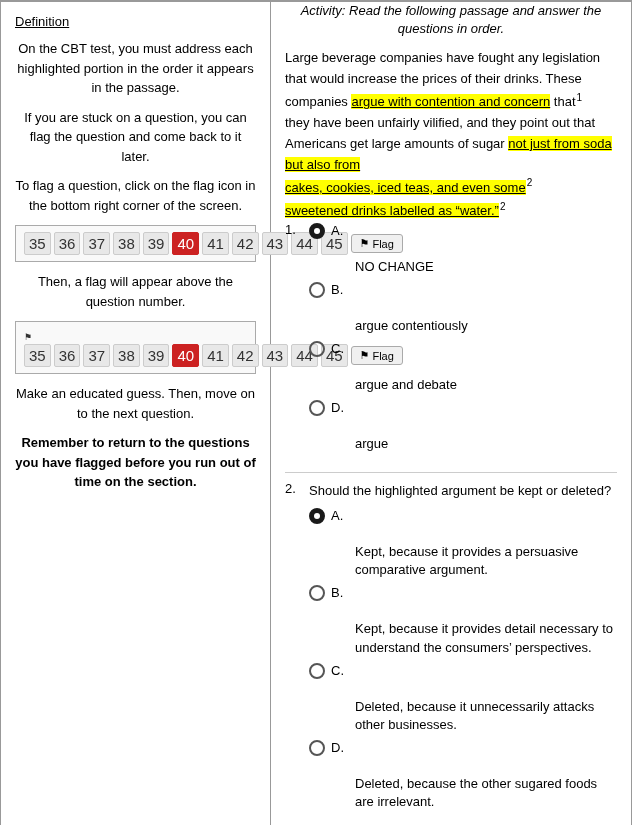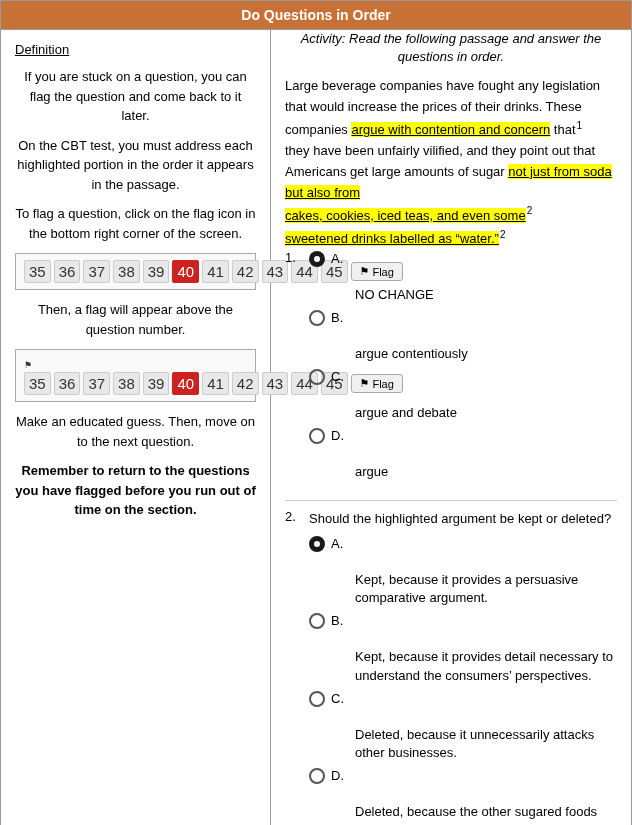--- a/index.html
+++ b/index.html
@@ -164,28 +164,27 @@
     .divider {
       border: none;
       border-top: 1px solid #ccc;
       margin: 8px 0;
     }
   </style>
 </head>
 <body>
 
 <div class="page-wrapper">
-  <div class="page-title">Do Questions in Order</div>
   <div class="content-row">
 
     <div class="left-col">
       <div class="col-header-def">Definition</div>
 
+      <p>On the CBT test, you must address each highlighted portion in the order it appears in the passage.</p>
       <p>If you are stuck on a question, you can flag the question and come back to it later.</p>
-      <p>On the CBT test, you must address each highlighted portion in the order it appears in the passage.</p>
       <p>To flag a question, click on the flag icon in the bottom right corner of the screen.</p>
 
       <div class="flag-bar-wrapper">
         <div class="flag-bar">
           <span class="flag-num">35</span>
           <span class="flag-num">36</span>
           <span class="flag-num">37</span>
           <span class="flag-num">38</span>
           <span class="flag-num">39</span>
           <span class="flag-num active">40</span>

